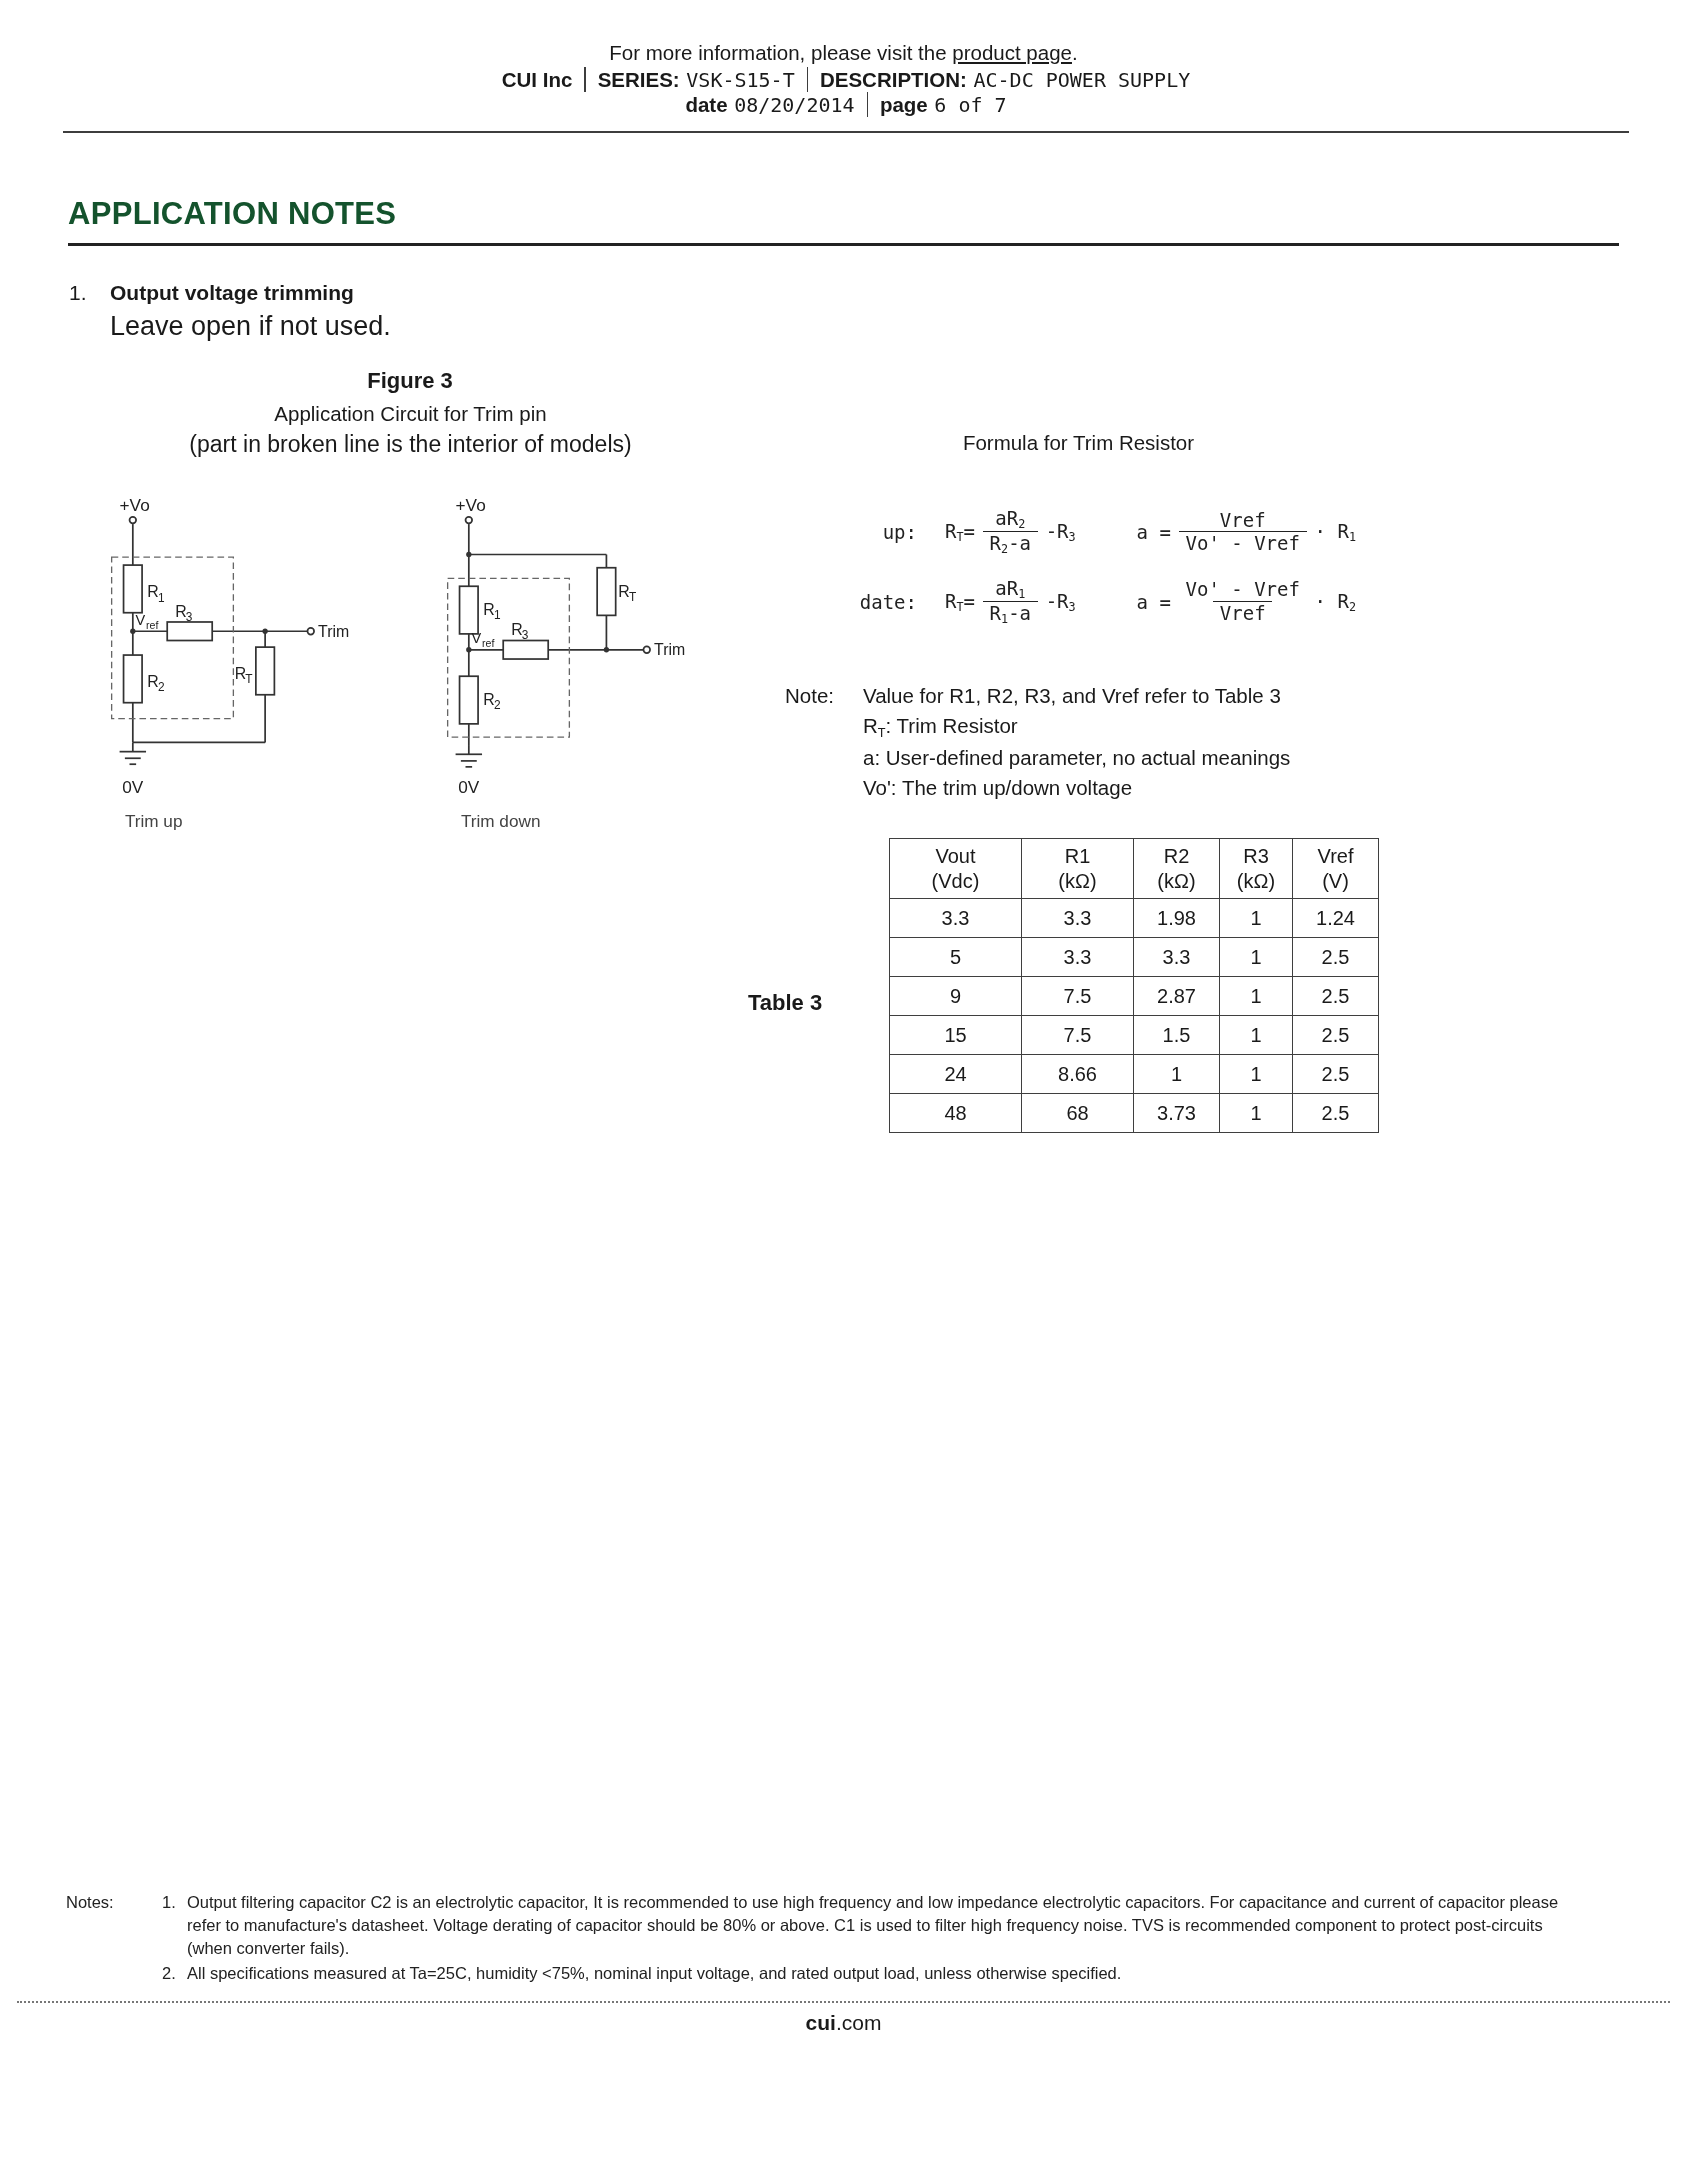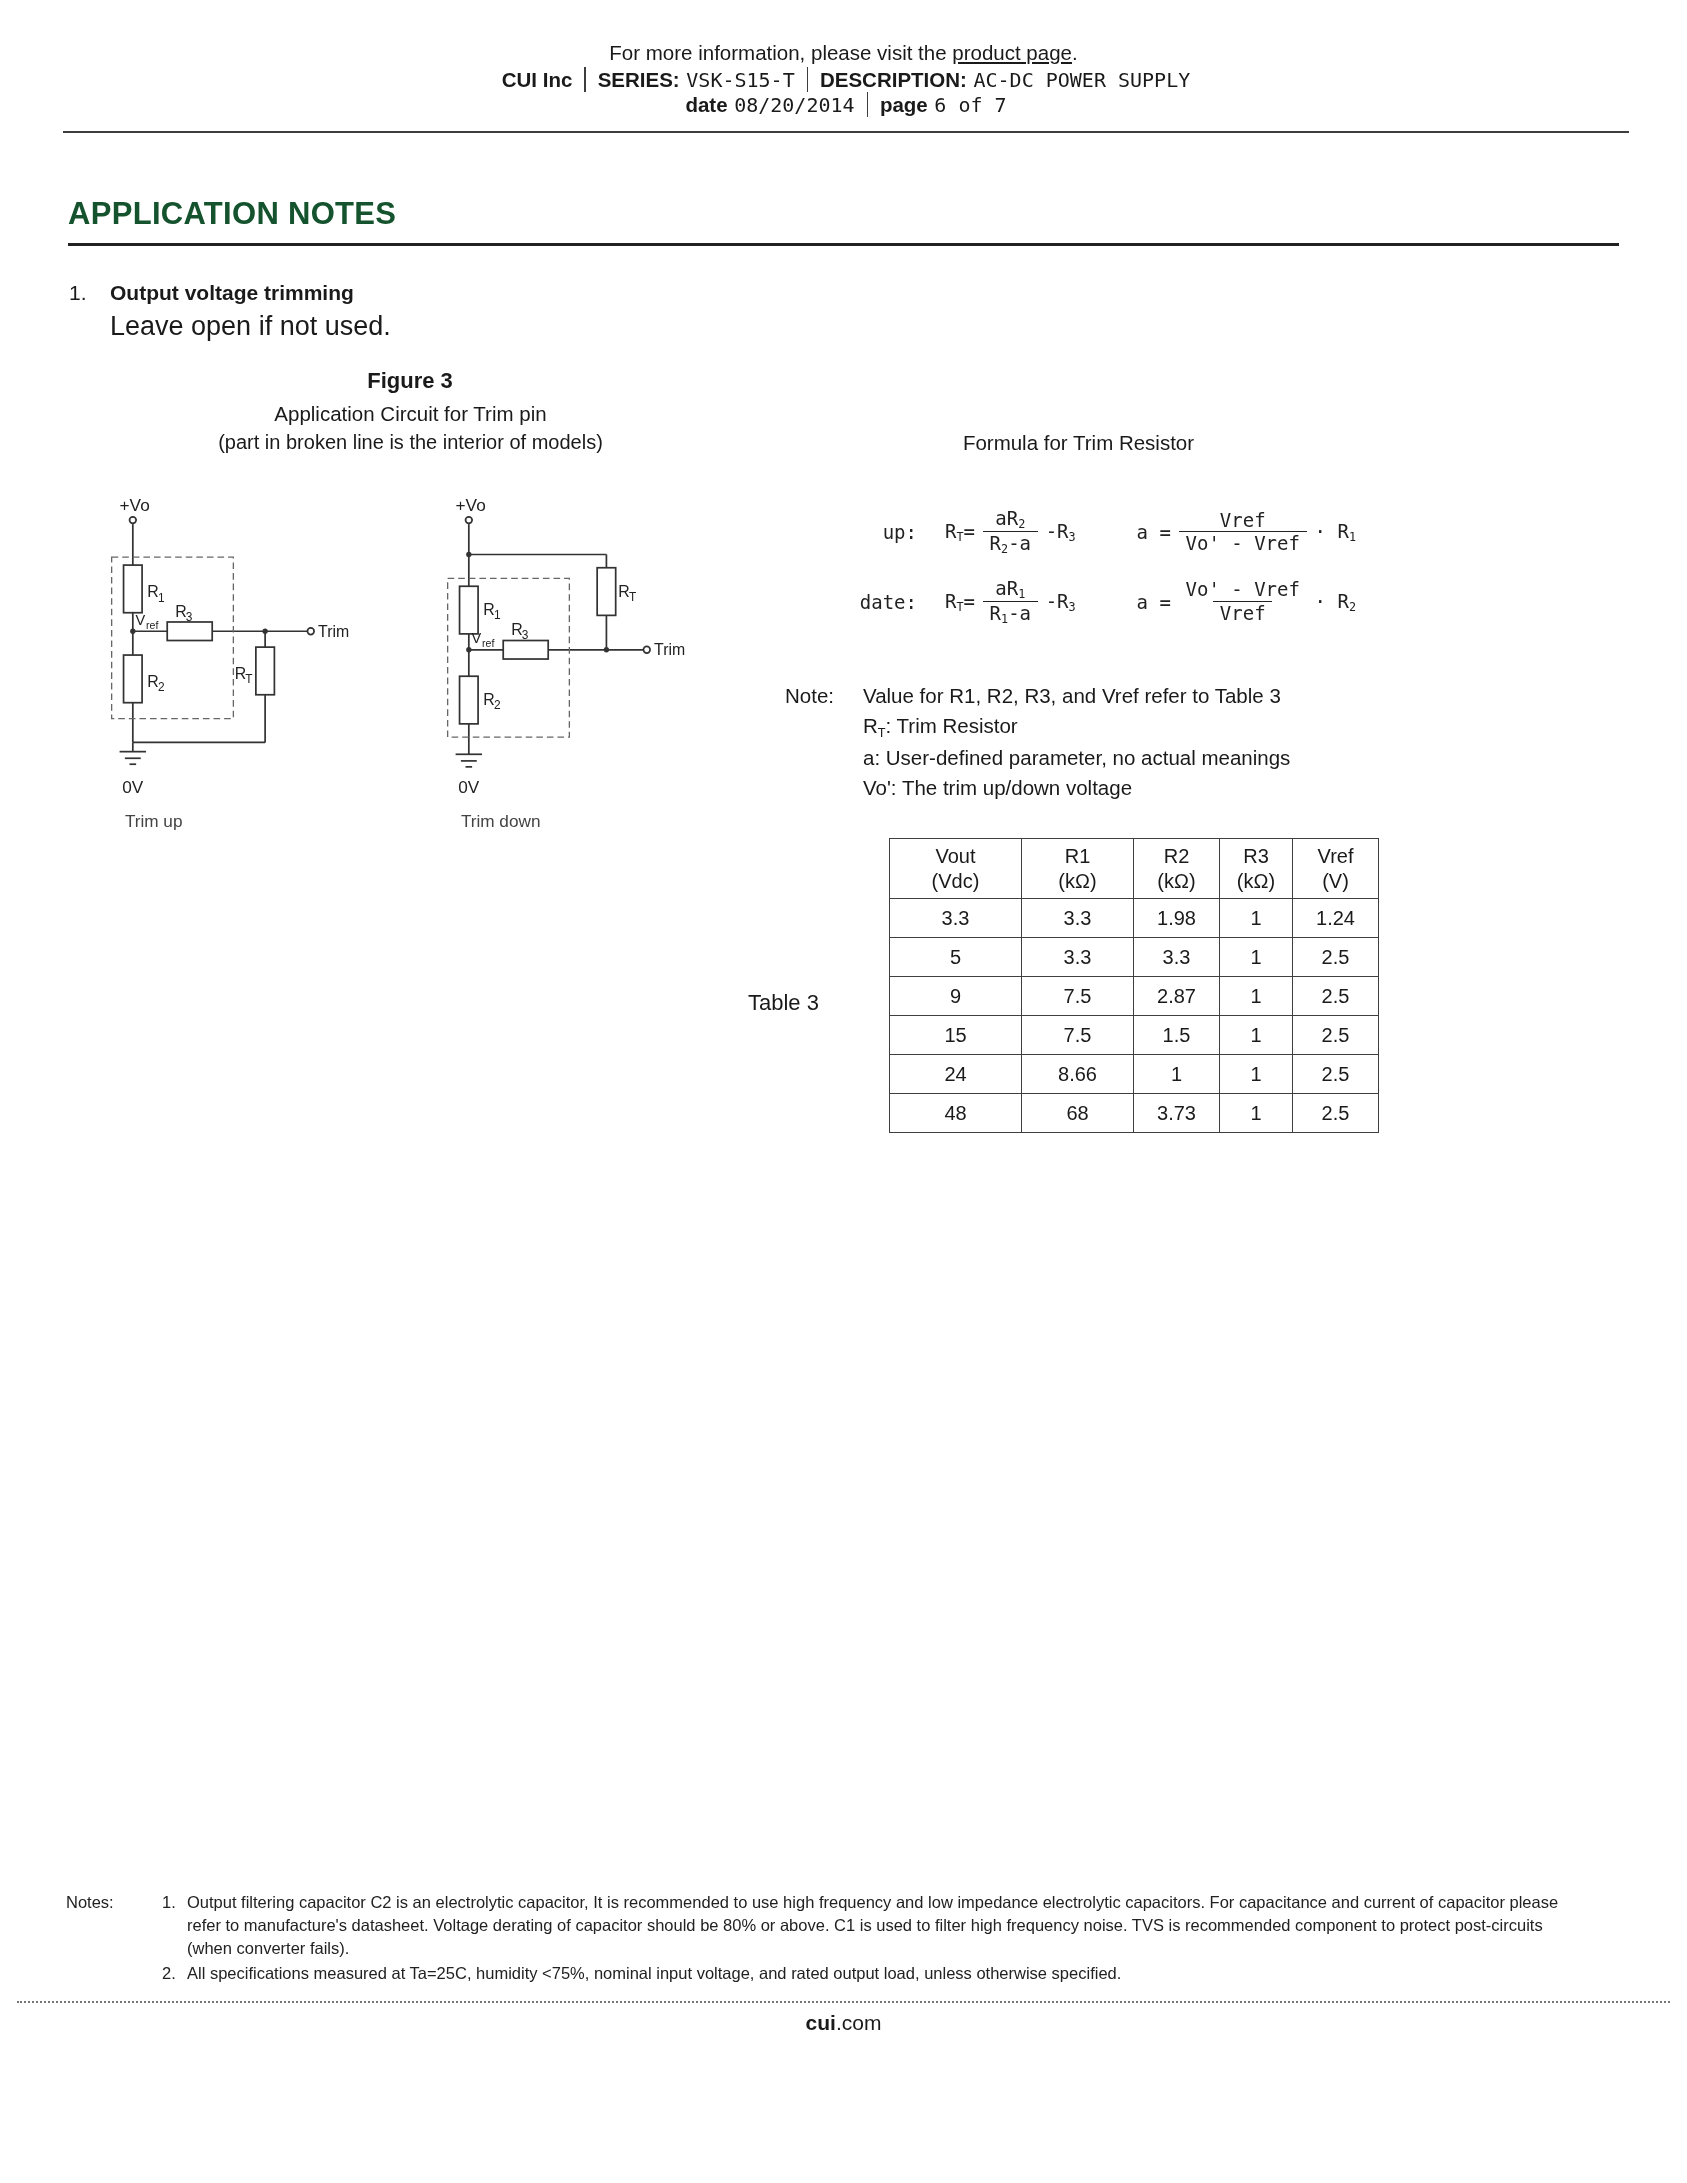--- a/index.html
+++ b/index.html
@@ -27,21 +27,21 @@
   .section-title { position:absolute; top:196px; left:68px; font-size:31px; font-weight:bold; color:#14532d; letter-spacing:0.3px; }
   .title-rule { position:absolute; top:243px; left:68px; right:68px; height:3.3px; background:#222; }
 
   .item-row { position:absolute; top:281px; left:69px; display:flex; font-size:21px; }
   .item-number { width:41px; }
   .item-title { font-weight:bold; }
   .item-sub { position:absolute; top:311px; left:110px; font-size:27px; }
 
   .figure-label { position:absolute; top:368px; left:205px; width:410px; text-align:center; font-weight:bold; font-size:22px; }
   .fig-cap1 { position:absolute; top:402px; left:159px; width:503px; text-align:center; font-size:20.5px; }
-  .fig-cap2 { position:absolute; top:431px; left:159px; width:503px; text-align:center; font-size:20px; }
+  .fig-cap2 { position:absolute; top:431px; left:159px; width:503px; text-align:center; font-size:23px; }
   .formula-title { position:absolute; top:431px; left:860px; width:437px; text-align:center; font-size:20.5px; }
 
   
   .circuit { position:absolute; }
   .circuit text { font-family:"Liberation Sans", sans-serif; }
 
   
   .formulas { position:absolute; top:507px; left:839px; font-family:"DejaVu Sans Mono", monospace; font-size:19px; color:#222; }
   .f-row { display:flex; align-items:center; margin-bottom:20px; white-space:nowrap; }
   .f-label { width:78px; text-align:right; margin-right:28px; }
@@ -50,21 +50,21 @@
   .frac .den { border-top:1.3px solid #222; padding:0 6.6px; }
   .f-gap { width:61px; }
   .sub { font-size:0.62em; vertical-align:-0.28em; }
 
   
   .note-block { position:absolute; top:684px; left:785px; display:flex; font-size:20.5px; }
   .note-label { width:78px; }
   .note-lines div { margin-bottom:6px; line-height:1.18; }
 
   
-  .table3-label { position:absolute; top:990px; left:748px; font-weight:normal; font-size:22px; }
+  .table3-label { position:absolute; top:990px; left:748px; font-weight:bold; font-size:22px; }
   table.table3 { position:absolute; top:838px; left:889px; border-collapse:collapse; font-size:20px; color:#1a1a1a; }
   table.table3 th, table.table3 td { border:1.3px solid #3f3f3f; text-align:center; font-weight:normal; }
   table.table3 th { padding:5.3px 0 4px; line-height:1.25; }
   table.table3 td { height:36px; }
 
   
   .footer { position:absolute; top:1891px; left:66px; display:flex; font-size:16.5px; line-height:1.4; color:#222; }
   .notes-label { width:96px; flex-shrink:0; }
   .notes-col { width:1442px; }
   .note-item { display:flex; margin-bottom:1.3px; }

